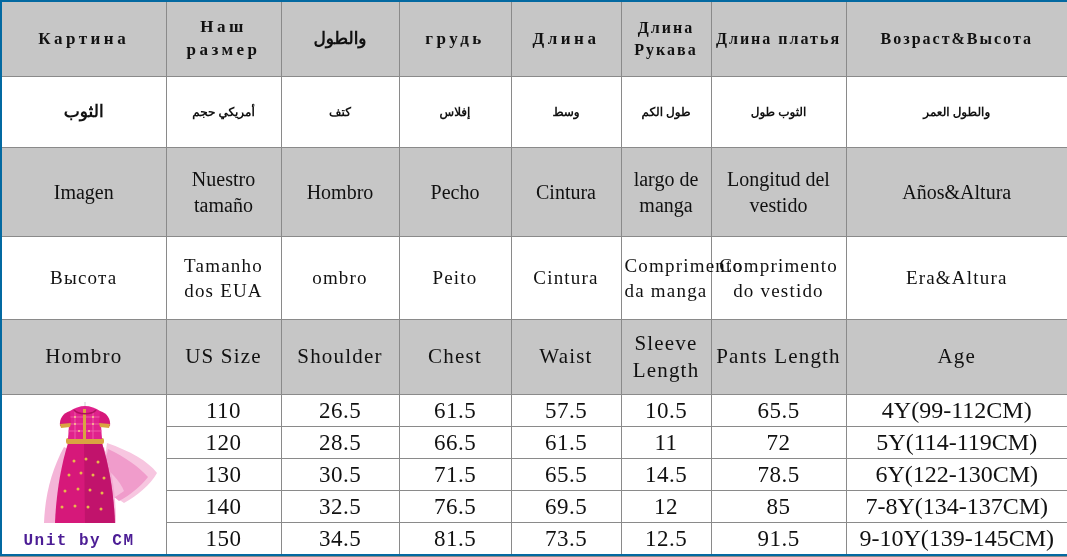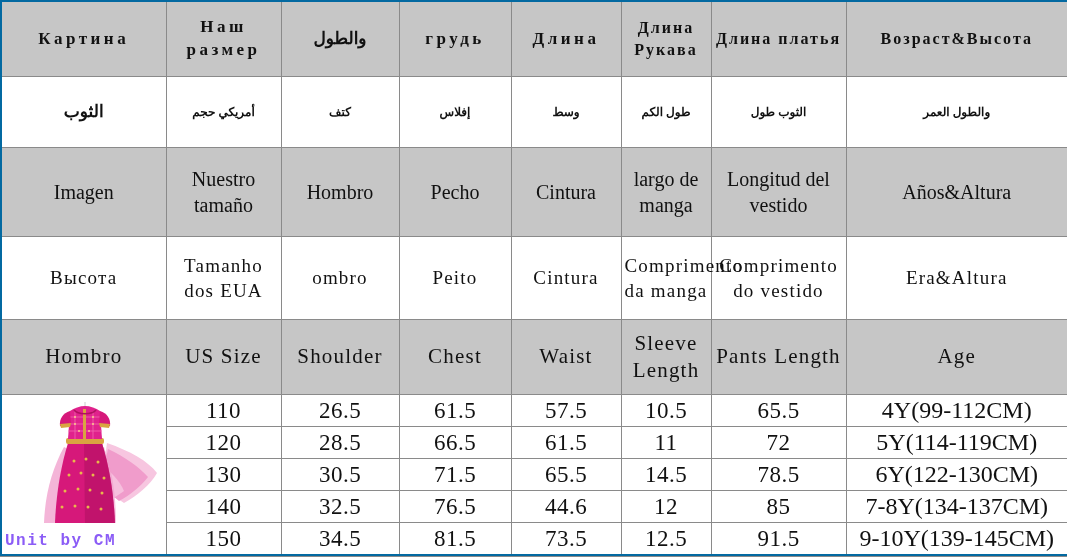--- a/index.html
+++ b/index.html
@@ -106,26 +106,26 @@
   svg.dress{
     position:absolute;
     left:50%;
     transform:translateX(-50%);
     top:2px;
   }
   .unit-label{
     position:absolute;
     left:0;right:15px;
     bottom:2px;
-    text-align:left;
+    text-align:center;
     font-family:"Liberation Mono",monospace;
     font-size:16px;
     font-weight:700;
     letter-spacing:1.5px;
-    color:#8b5cf6;
+    color:#4c1d95;
     background:rgba(255,255,255,0.82);
   }
 
   .footer{
     width:1067px;
     box-sizing:border-box;
     background:#c6c6c6;
     border:1px solid #8a8a8a;
     border-top:none;
     text-align:center;
@@ -304,21 +304,21 @@
         <td class="num">65.5</td>
         <td class="num">14.5</td>
         <td class="num">78.5</td>
         <td class="num age">6Y(122-130CM)</td>
       </tr>
 
       <tr class="white r-data">
         <td class="num">140</td>
         <td class="num">32.5</td>
         <td class="num">76.5</td>
-        <td class="num">44.6</td>
+        <td class="num">69.5</td>
         <td class="num">12</td>
         <td class="num">85</td>
         <td class="num age">7-8Y(134-137CM)</td>
       </tr>
 
       <tr class="white r-data">
         <td class="num">150</td>
         <td class="num">34.5</td>
         <td class="num">81.5</td>
         <td class="num">73.5</td>

